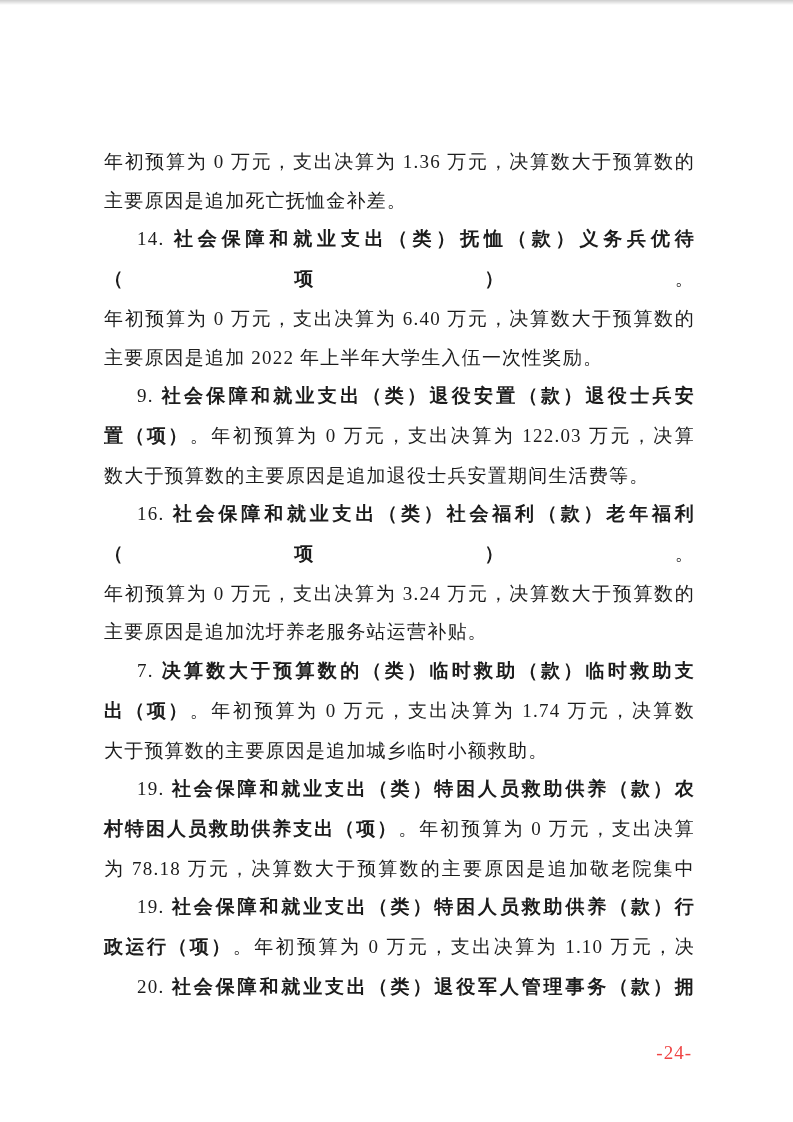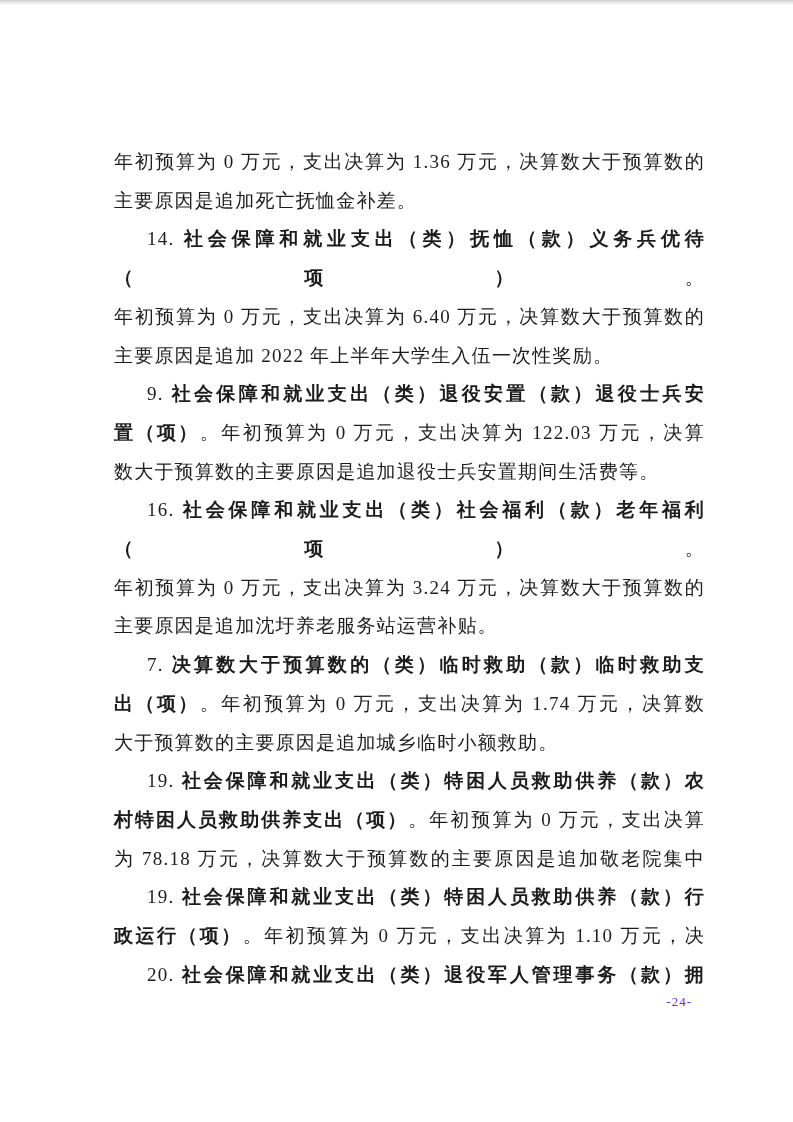--- a/index.html
+++ b/index.html
@@ -17,49 +17,49 @@
   }
   .scan-edge {
     position: absolute;
     top: 0; left: 0;
     width: 793px; height: 5px;
     background: linear-gradient(to bottom, rgba(130,130,130,0.40), rgba(255,255,255,0));
     pointer-events: none;
   }
   .text-block {
     position: absolute;
-    left: 114px;
+    left: 104px;
     top: 143px;
     width: 591px;
     font-size: 19px;
     line-height: 38.7px;
     letter-spacing: 1.2px;
   }
   .line {
     min-height: 38.7px;
   }
   .line.justify {
     text-align: justify;
     text-align-last: justify;
   }
   .line.indent {
     text-indent: 33px;
   }
   .seg.bold {
     font-weight: 700;
-    font-family: Liberation Sans, sans-serif;
+    font-family: Liberation Mono, monospace;
   }
   .page-number {
     position: absolute;
-    top: 991px;
+    top: 1042px;
     right: 101px;
-    font-size: 13px;
+    font-size: 19px;
     line-height: 22px;
     letter-spacing: 1px;
-    color: #6d28d9;
+    color: #ef4444;
   }
 </style>
 </head>
 <body>
 
 <div class="scan-edge"></div>
 
 <div class="text-block">
     <div class="line justify"><span class="seg">年初预算为 0 万元，支出决算为 1.36 万元，决算数大于预算数的</span></div>
     <div class="line"><span class="seg">主要原因是追加死亡抚恤金补差。</span></div>

